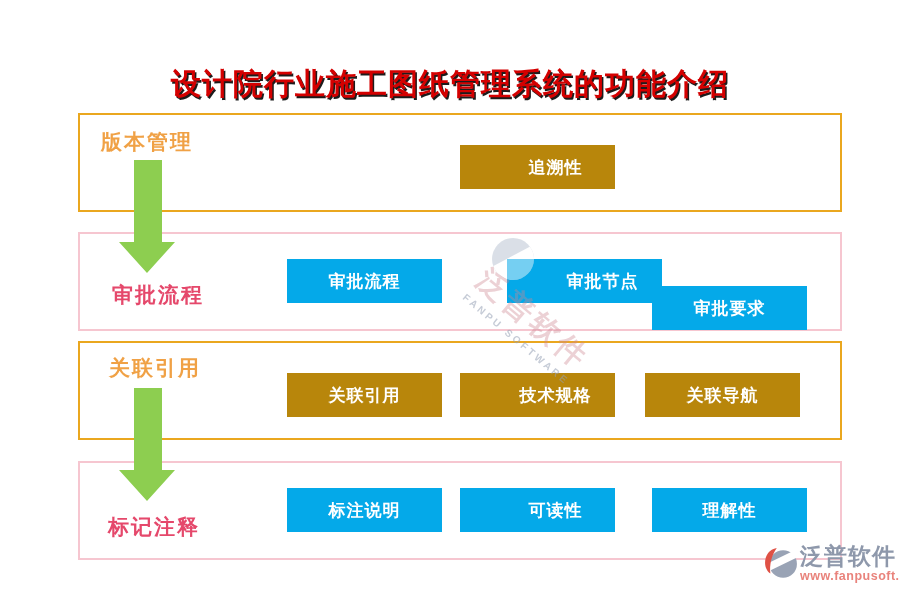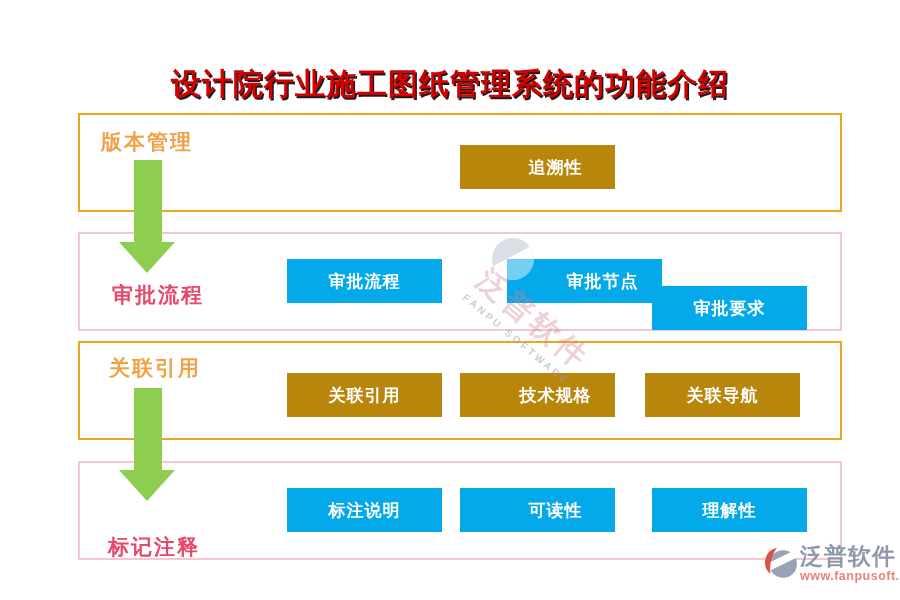--- a/index.html
+++ b/index.html
@@ -20,21 +20,21 @@
   .section.pink{border:2px solid #f6c6d0;}
   #sec0{top:113px;} #sec1{top:232px;} #sec2{top:341px;} #sec3{top:461px;}
   
   .row-label{
     position:absolute;font-family:"Liberation Serif","DejaVu Serif",serif;
     font-size:21px;font-weight:bold;letter-spacing:2px;z-index:5;
   }
   .row-label.gold{color:#f0a145;}
   .row-label.red{color:#e5486b;}
   #lbl0{left:101px;top:128px;} #lbl1{left:112px;top:281px;}
-  #lbl2{left:109px;top:354px;} #lbl3{left:108px;top:513px;margin-top:20px;}
+  #lbl2{left:109px;top:354px;} #lbl3{left:108px;top:513px;}
   
   .arrow{position:absolute;left:118px;width:58px;height:114px;z-index:6;}
   #arrow0{top:160px;} #arrow1{top:388px;}
   
   .btn{
     position:absolute;width:155px;height:44px;z-index:3;
     display:flex;align-items:center;justify-content:center;
     color:#ffffff;font-size:17px;font-weight:bold;letter-spacing:1px;
     border:none;cursor:pointer;padding:0;
   }

